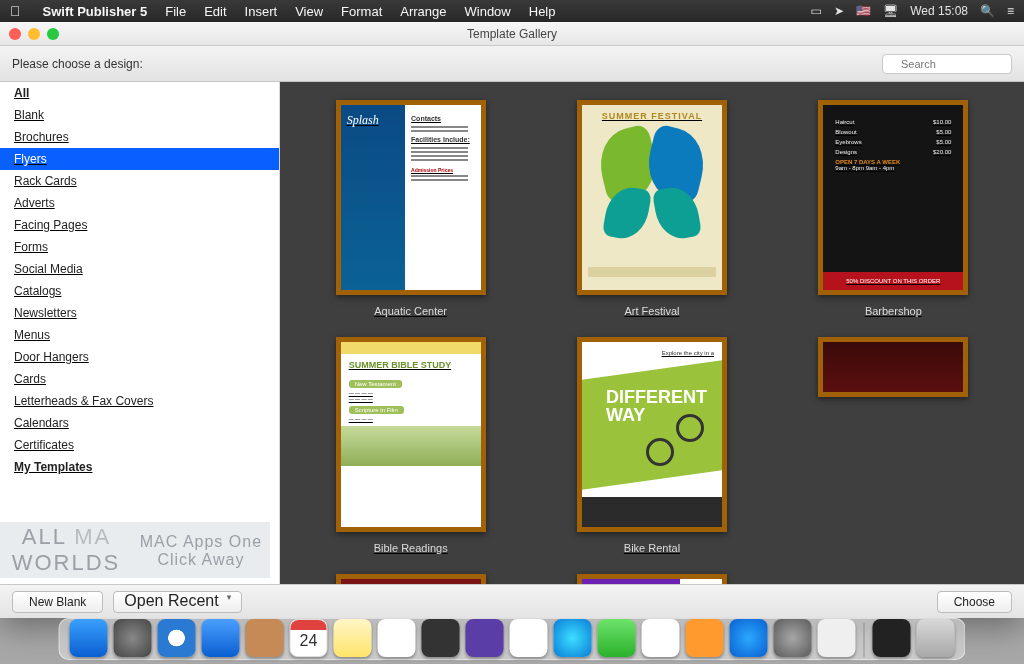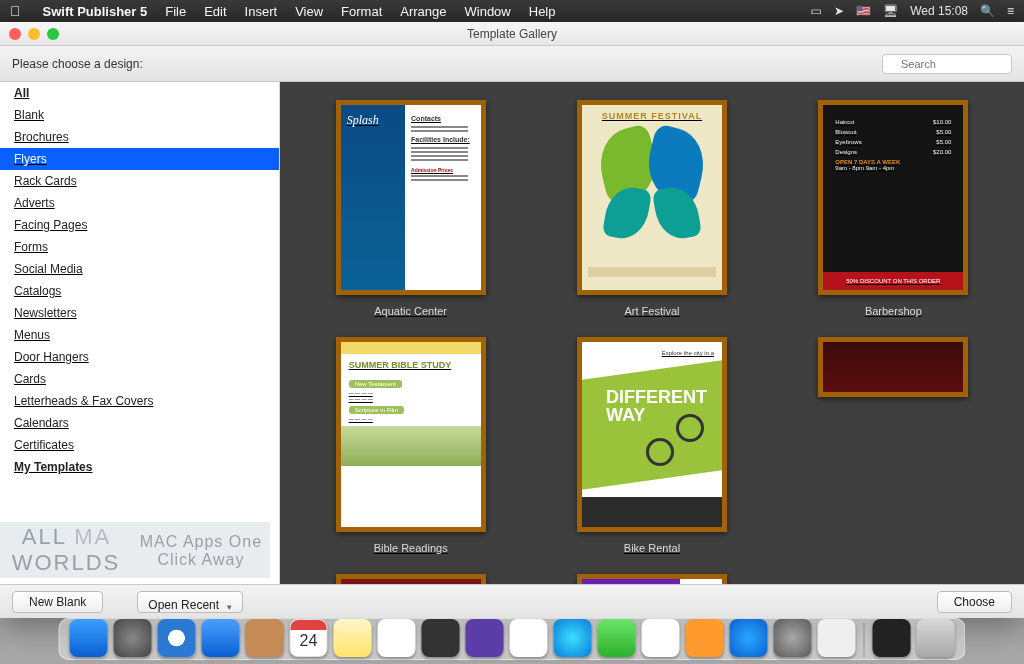--- a/index.html
+++ b/index.html
@@ -98,21 +98,21 @@
     .th-bike .btm{position:absolute;bottom:0;left:0;right:0;height:30px;background:#2b2b2b;}
 
     .th-wine { background:linear-gradient(#3a0a0a,#5c0f0f); }
     .th-cater { background:#fff; }
     .th-cater .band{height:52px;background:#7a1313;color:#fff;font-size:8px;font-family:serif;text-align:center;padding-top:8px;}
     .th-world { background:#fff; }
     .th-world .tab{background:#6b1fb3;color:#fff;font-size:7px;padding:4px 8px;width:70%;}
 
     .bottombar { height:34px; background:linear-gradient(#f3f3f3,#e4e4e4); border-top:1px solid #c9c9c9; display:flex; align-items:center; padding:0 12px; gap:10px; }
     .btn { height:22px; padding:0 16px; background:linear-gradient(#fff,#eee); border:1px solid #bcbcbc; border-radius:4px; font-size:12px; color:#222; display:flex; align-items:center; }
-    .select { height:22px; padding:0 10px; background:linear-gradient(#fff,#eee); border:1px solid #bcbcbc; border-radius:4px; font-size:12px; color:#222; display:flex; align-items:flex-end; gap:8px;margin-left:24px;}
+    .select { height:22px; padding:0 10px; background:linear-gradient(#fff,#eee); border:1px solid #bcbcbc; border-radius:4px; font-size:16px; color:#222; display:flex; align-items:flex-start; gap:8px;}
     .select::after{content:"▾";font-size:9px;color:#666;}
     .bottombar .spacer{flex:1;}
 
     
     .dock { position:absolute; bottom:4px; left:50%; transform:translateX(-50%); height:42px; padding:2px 10px; background:rgba(230,230,230,.55); border:1px solid rgba(255,255,255,.5); border-radius:10px; display:flex; gap:6px; align-items:flex-end; backdrop-filter:blur(4px);}
     .dock .app { width:38px; height:38px; border-radius:8px; box-shadow:0 2px 3px rgba(0,0,0,.3);}
     .dock .sep { width:1px; height:34px; background:rgba(0,0,0,.25); margin:0 2px;}
     .a-finder{background:linear-gradient(#3aa0ff,#0a5fd0);} .a-launch{background:radial-gradient(circle,#888,#444);}
     .a-safari{background:radial-gradient(circle,#fff 30%,#2a7ad4 32%);} .a-mail{background:linear-gradient(#4aa0ff,#0a5fd0);}
     .a-contacts{background:#c58a55;} .a-cal{background:#fff;border:1px solid #ddd;position:relative;}

